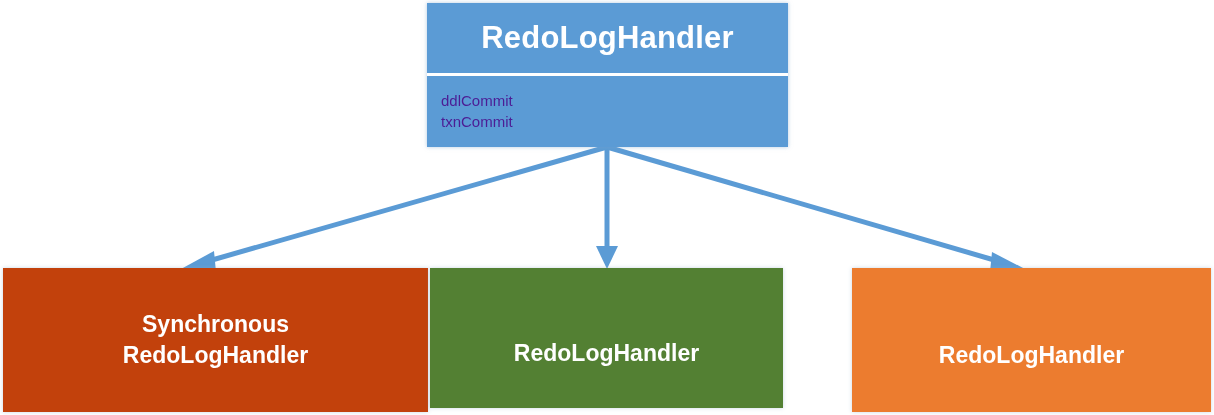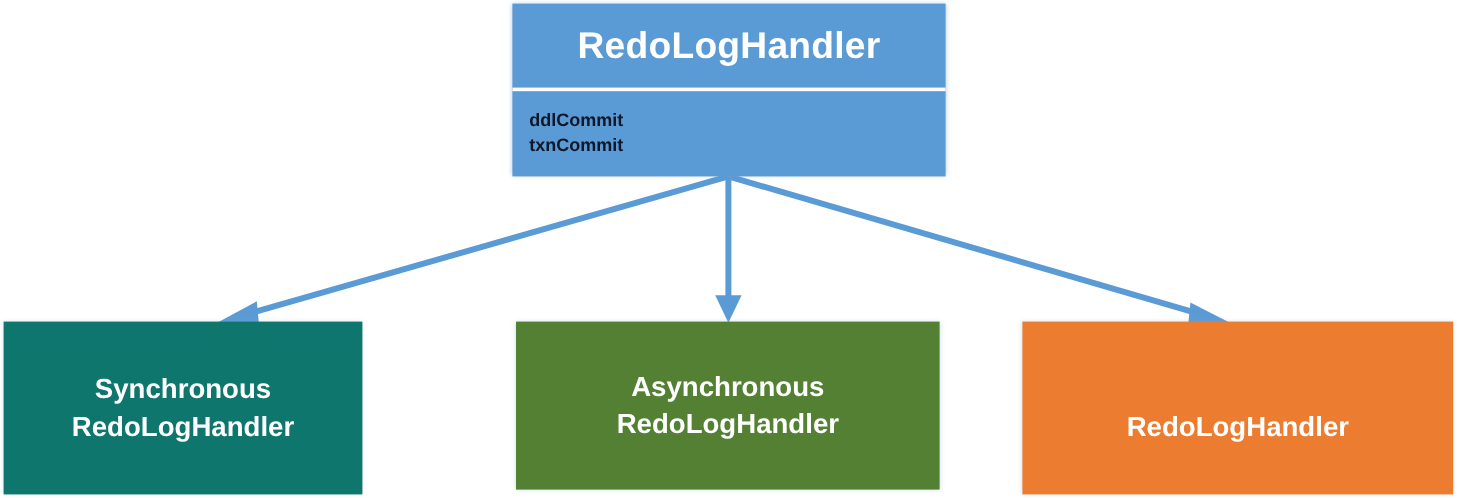--- a/index.html
+++ b/index.html
@@ -52,23 +52,23 @@
     flex: 0 0 auto;
   }
   .class-methods {
     flex: 1;
     padding: 14px 0 0 14px;
     display: flex;
     flex-direction: column;
     align-items: flex-start;
   }
   .method-item {
-    color: #0f172a;
+    color: #4c1d95;
     font-size: 15px;
-    font-weight: bold;
+    font-weight: normal;
     line-height: 21px;
   }
 
   
   .subclass {
     position: absolute;
     top: 268px;
     display: flex;
     align-items: center;
     justify-content: center;
@@ -109,30 +109,30 @@
 
   <div class="class-box">
     <div class="class-title">RedoLogHandler</div>
     <div class="class-divider"></div>
     <div class="class-methods">
       <div class="method-item">ddlCommit</div>
       <div class="method-item">txnCommit</div>
     </div>
   </div>
 
-  <div class="subclass" style="left:3px; width:299px; height:144px; background:#0f766e;justify-content:center;">
+  <div class="subclass" style="left:3px; width:425px; height:144px; background:#c2410c;justify-content:center;">
     <div class="sub-label">
       <span>Synchronous</span><br>
       <span>RedoLogHandler</span>
     </div>
   </div>
 
   <div class="subclass" style="left:430px; width:353px; height:140px; background:#538033;">
     <div class="sub-label">
-      <span>Asynchronous</span><br>
+      <br>
       <span>RedoLogHandler</span>
     </div>
   </div>
 
   <div class="subclass" style="left:852px; width:359px; height:144px; background:#EC7C2F;">
     <div class="sub-label">
       <br>
       <span>RedoLogHandler</span>
     </div>
   </div>

